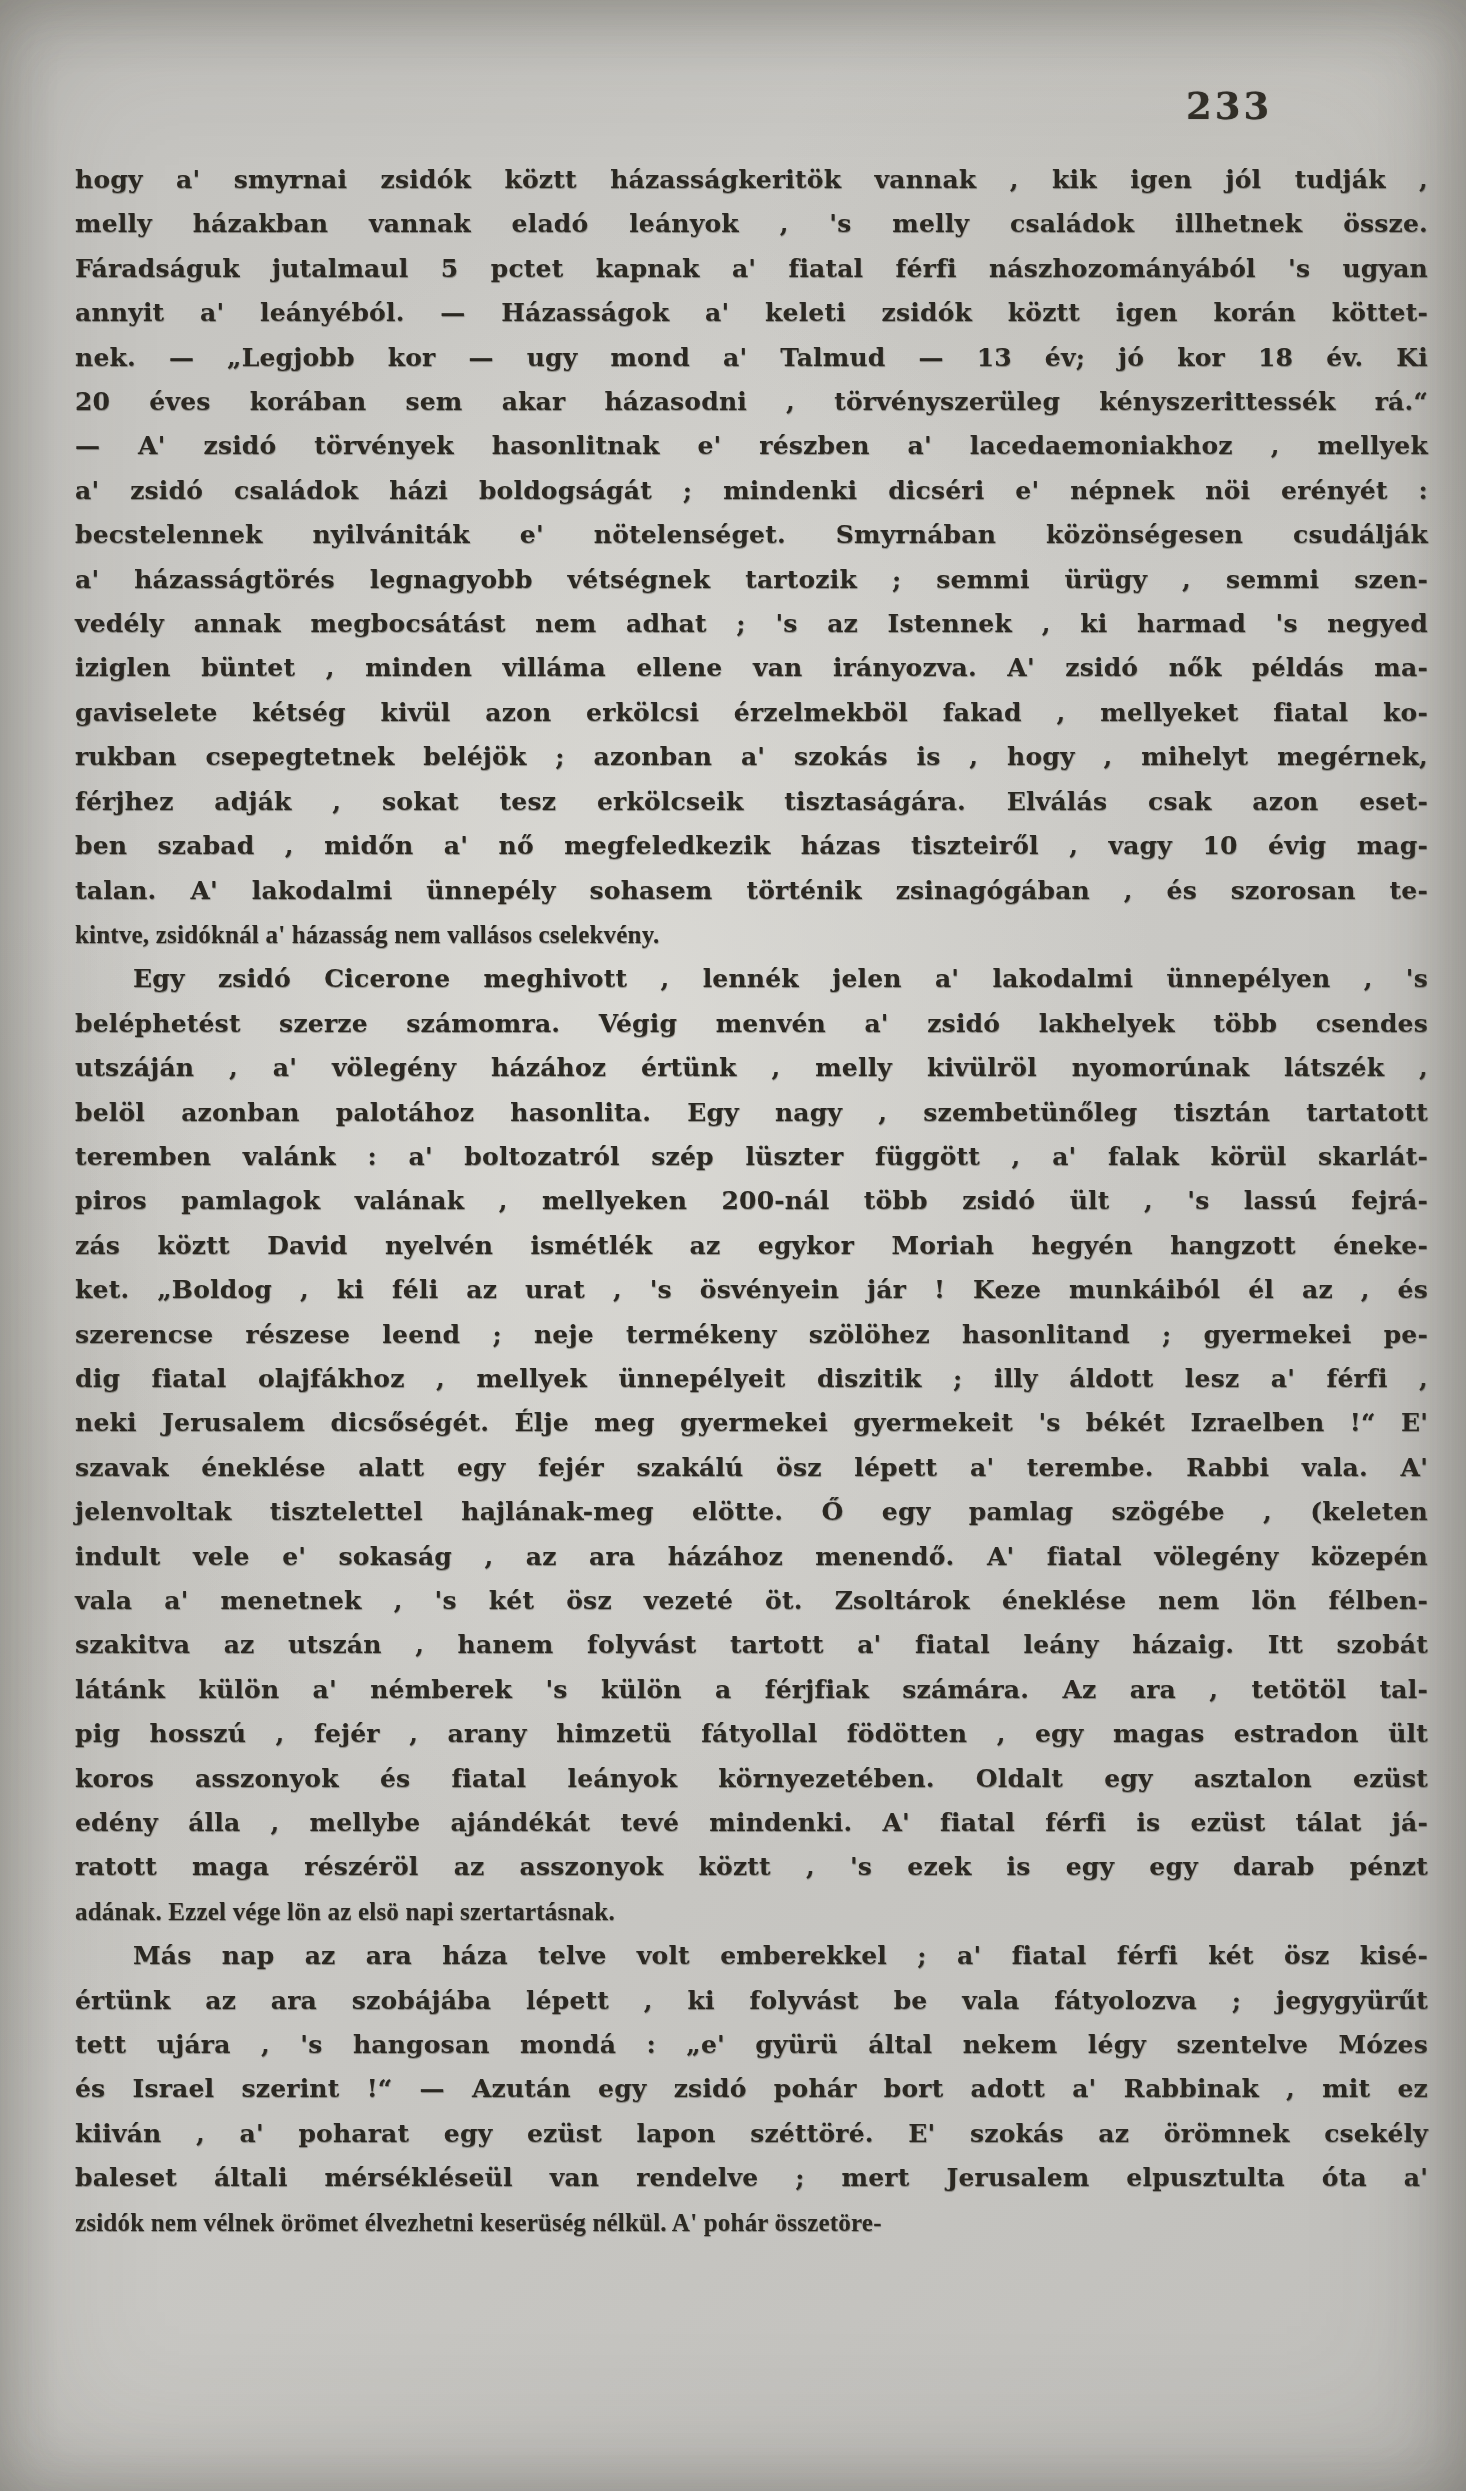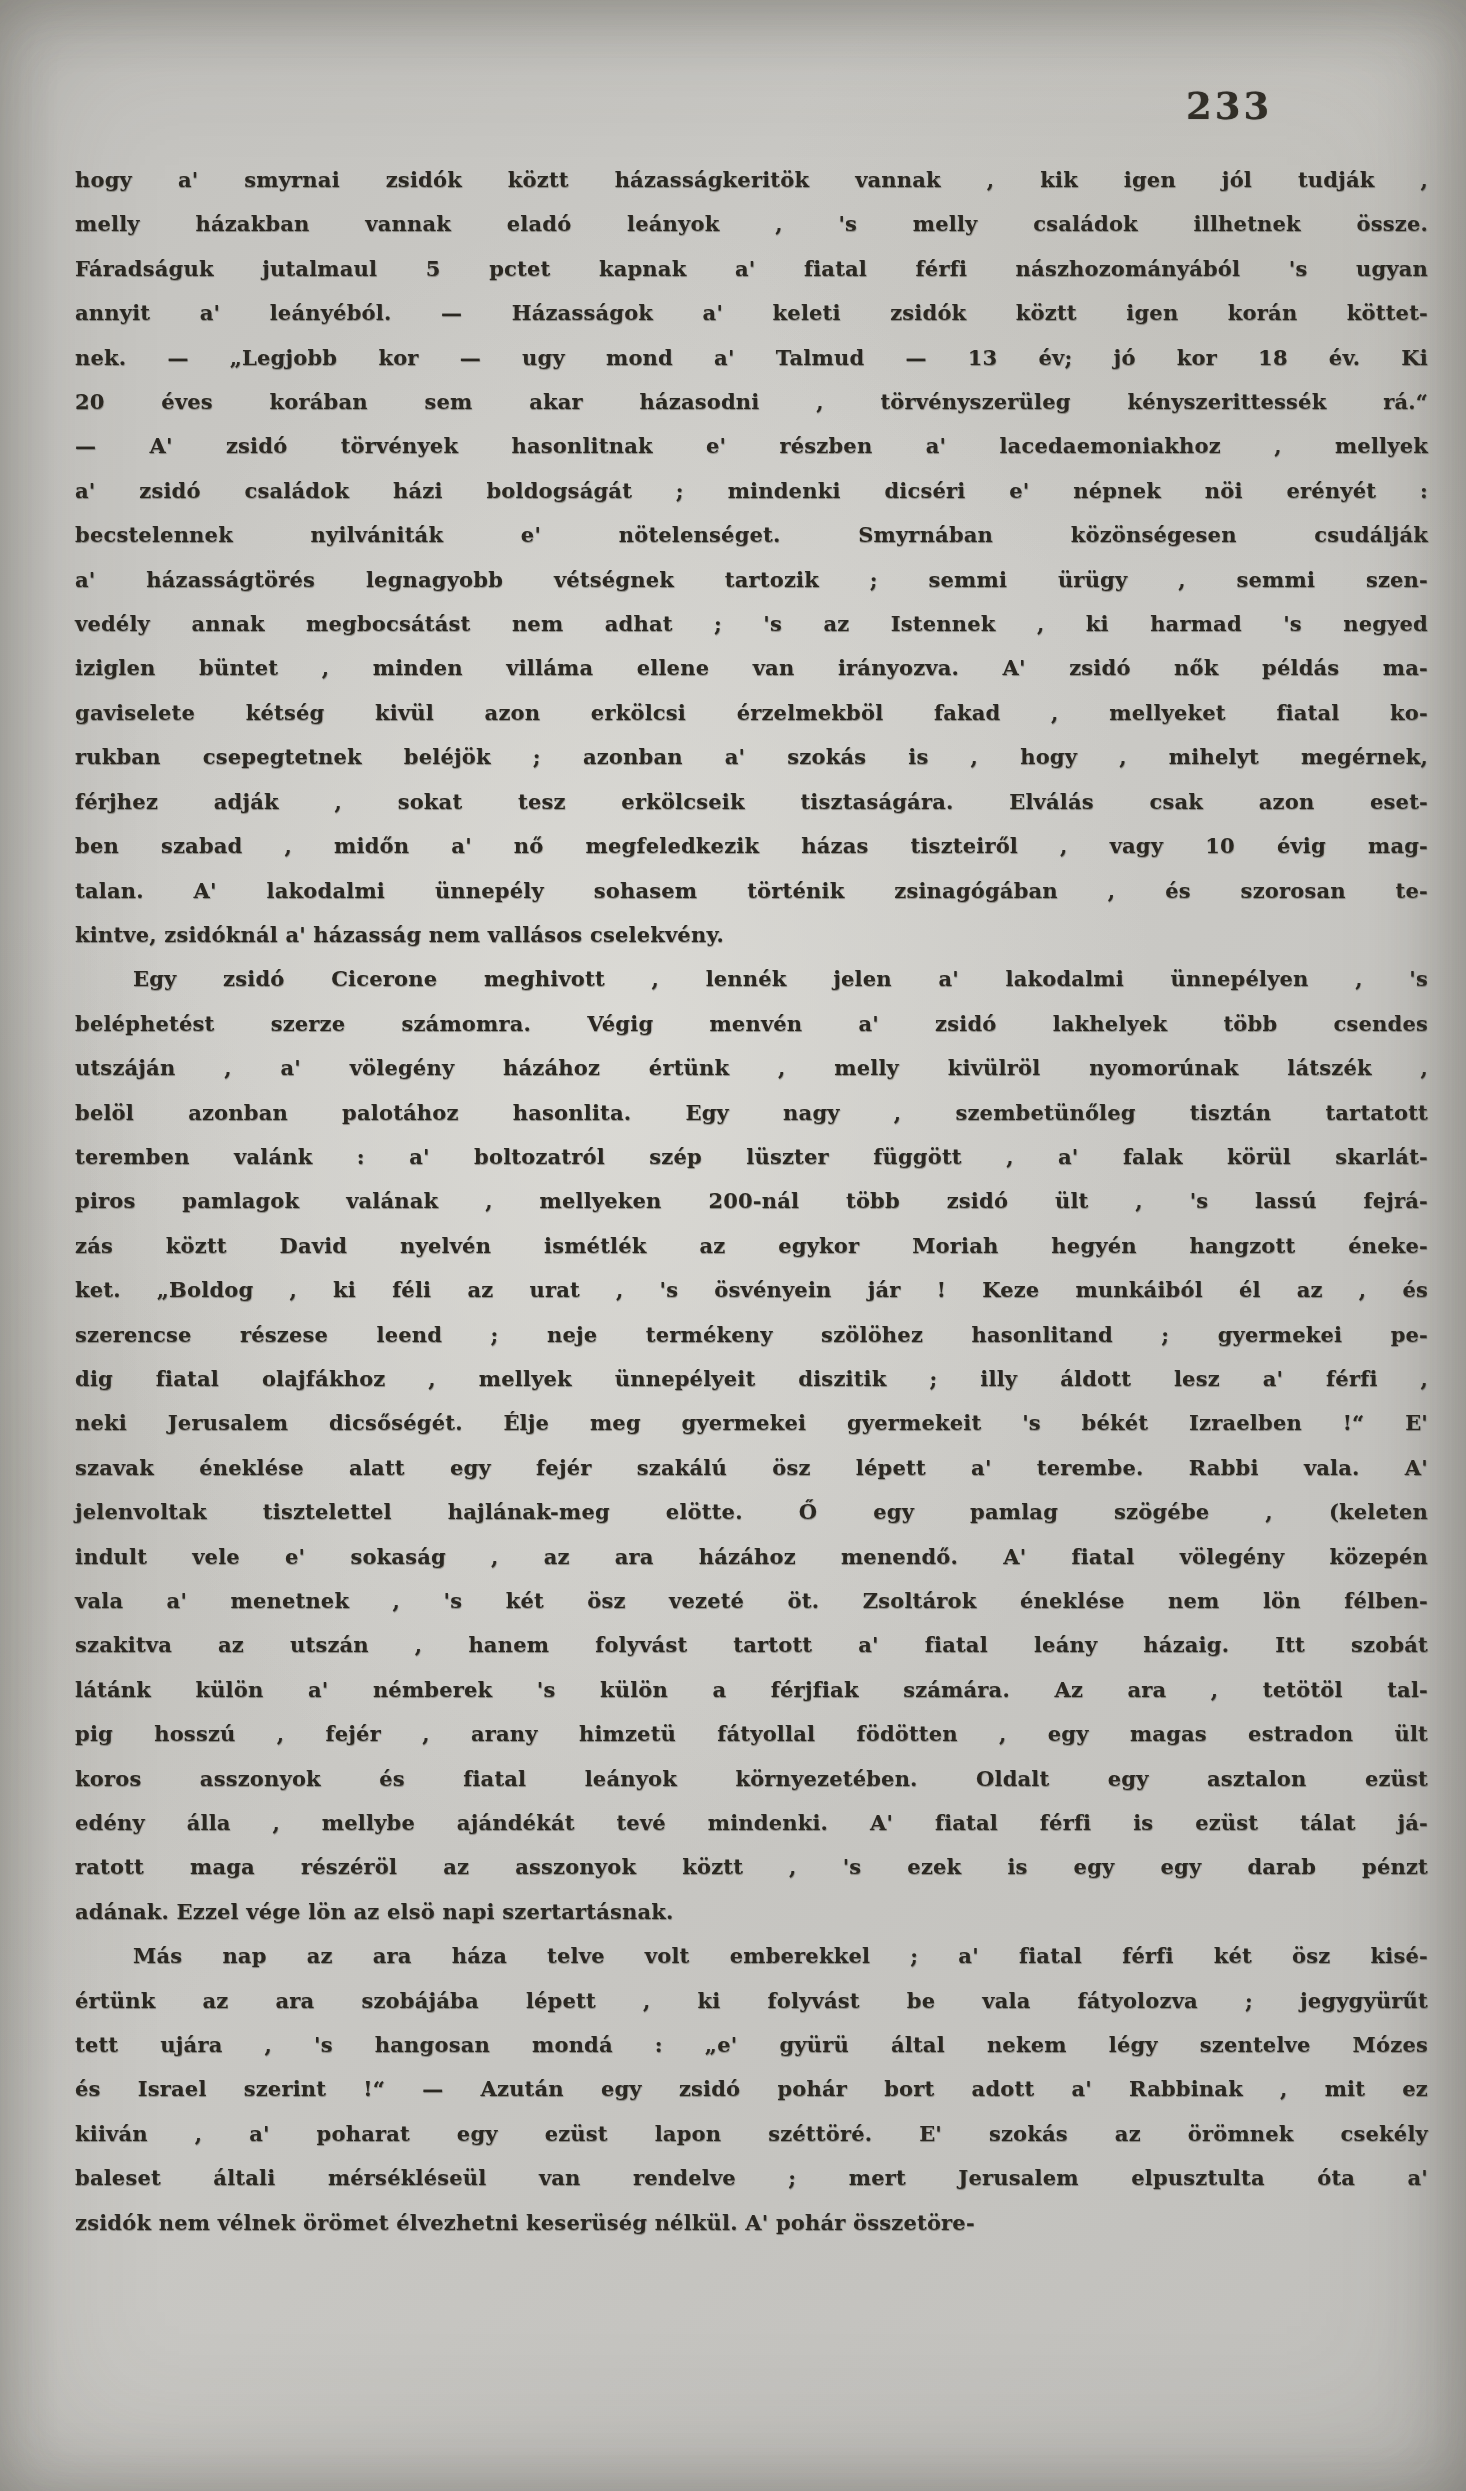--- a/index.html
+++ b/index.html
@@ -41,34 +41,35 @@
     font-size: 37px;
     letter-spacing: 3px;
     color: #322f28;
     text-shadow: 0 0 1px rgba(50, 47, 40, 0.55);
   }
   .text-block {
     position: absolute;
     top: 158px;
     left: 75px;
     width: 1353px;
-    font-size: 21px;
+    font-size: 25px;
     line-height: 44.4px;
     letter-spacing: 0.2px;
     text-shadow: 0.4px 0.6px 0.9px rgba(43, 40, 34, 0.45);
   }
   .paragraph { margin: 0; }
   .line {
     text-align: justify;
     text-align-last: justify;
     white-space: normal;
   }
   .line.last {
     text-align: left;
     text-align-last: left;
+    font-family: Liberation Serif, serif;
   }
   .paragraph.indent .line:first-child {
     padding-left: 58px;
   }
 </style>
 </head>
 <body>
 
 <div class="page">
   <div class="page-number">233</div>

